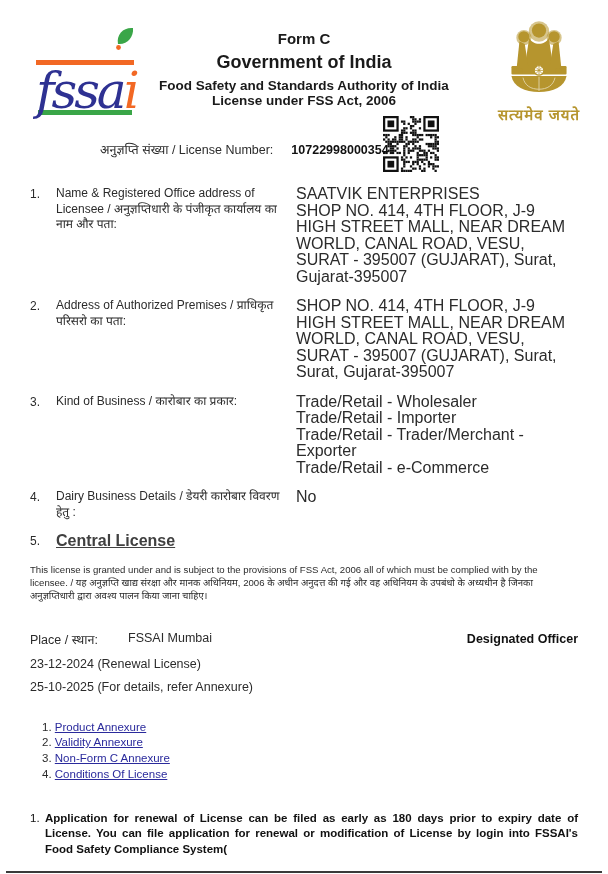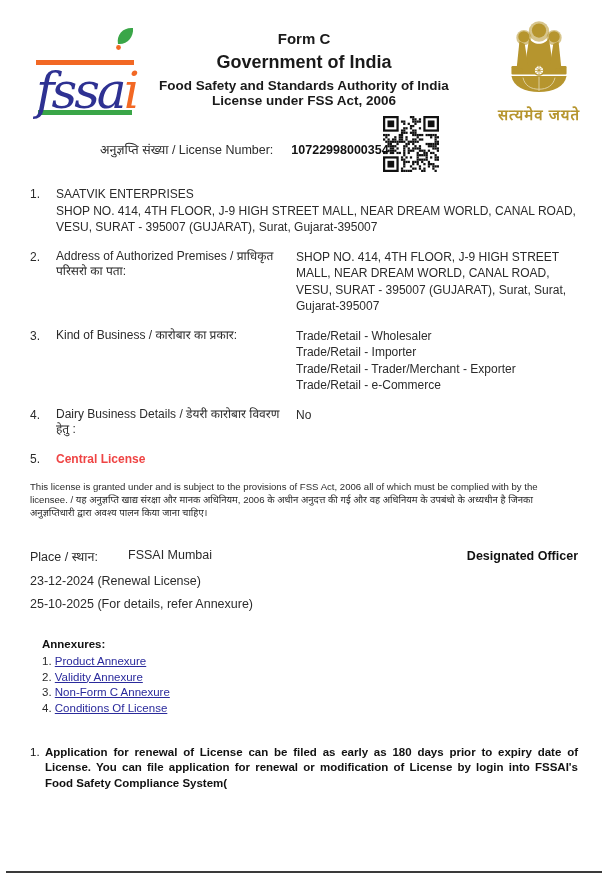--- a/index.html
+++ b/index.html
@@ -34,23 +34,23 @@
   
   .licrow{position:absolute;left:100px;top:141px;font-size:12.5px;}
   .licrow .num{font-weight:bold;margin-left:18px;color:#111;}
   .qr{position:absolute;left:383px;top:116px;width:56px;height:56px;}
 
   
   .content{position:absolute;top:186px;left:30px;right:30px;}
   .field-row{display:flex;margin-bottom:13px;}
   .field-no{width:26px;font-size:12px;padding-top:1px;flex:none;}
   .field-label{width:240px;padding-right:14px;font-size:12px;line-height:15.5px;flex:none;}
-  .field-value{flex:1;font-size:12px;line-height:16.5px;}
+  .field-value{flex:1;font-size:16px;line-height:16.5px;}
   .field-value .vline{margin:0;}
-  .bold{font-weight:bold;color:#ef4444;}
+  .bold{font-weight:bold;color:#404040;text-decoration:underline;}
 
   .fineprint{margin-top:10px;font-size:9.6px;line-height:13px;color:#2b2b2b;}
 
   .meta{position:relative;margin-top:29px;font-size:12.5px;}
   .meta-row{display:flex;margin-bottom:9px;}
   .meta-label{width:98px;flex:none;}
   .officer{position:absolute;right:0;top:1px;font-weight:bold;color:#111;}
 
   .annexures{margin-top:26px;margin-left:12px;font-size:11.5px;line-height:15.8px;}
   .annex-head{font-weight:bold;color:#111;margin-bottom:1px;}
@@ -336,20 +336,21 @@
         <rect x="44.800000000000004" y="4.48" width="6.720000000000001" height="6.720000000000001" fill="#111"></rect>
         <rect x="0" y="40.32000000000001" width="15.680000000000001" height="15.680000000000001" fill="#111"></rect>
         <rect x="2.24" y="42.56" width="11.200000000000001" height="11.200000000000001" fill="#fff"></rect>
         <rect x="4.48" y="44.800000000000004" width="6.720000000000001" height="6.720000000000001" fill="#111"></rect>
       </svg></div>
 
   <div class="content">
 
     <div class="field-row">
       <div class="field-no">1.</div>
+      <div class="field-label">Name &amp; Registered Office address of Licensee / अनुज्ञप्तिधारी के पंजीकृत कार्यालय का नाम और पता:</div>
       <div class="field-value">
         <div class="vline">SAATVIK ENTERPRISES</div>
         <div class="vline">SHOP NO. 414, 4TH FLOOR, J-9 HIGH STREET MALL, NEAR DREAM WORLD, CANAL ROAD, VESU, SURAT - 395007 (GUJARAT), Surat, Gujarat-395007</div>
       </div>
     </div>
 
     <div class="field-row">
       <div class="field-no">2.</div>
       <div class="field-label">Address of Authorized Premises / प्राधिकृत परिसरो का पता:</div>
       <div class="field-value">
@@ -393,21 +394,20 @@
       </div>
       <div class="meta-row">
         <div>23-12-2024 (Renewal License)</div>
       </div>
       <div class="meta-row">
         <div>25-10-2025 (For details, refer Annexure)</div>
       </div>
     </div>
 
     <div class="annexures">
-      <div class="annex-head">Annexures:</div>
       <div class="annex-item"><span>1.</span> <a>Product Annexure</a></div>
       <div class="annex-item"><span>2.</span> <a>Validity Annexure</a></div>
       <div class="annex-item"><span>3.</span> <a>Non-Form C Annexure</a></div>
       <div class="annex-item"><span>4.</span> <a>Conditions Of License</a></div>
     </div>
 
     <div class="notes">
       <div class="note-item">
         <div class="note-no">1.</div>
         <div class="note-body"><span>Application for renewal of License can be filed as early as 180 days prior to expiry date of License. You can file application for renewal or modification of License by login into FSSAI's Food Safety Compliance System(</span></div>

